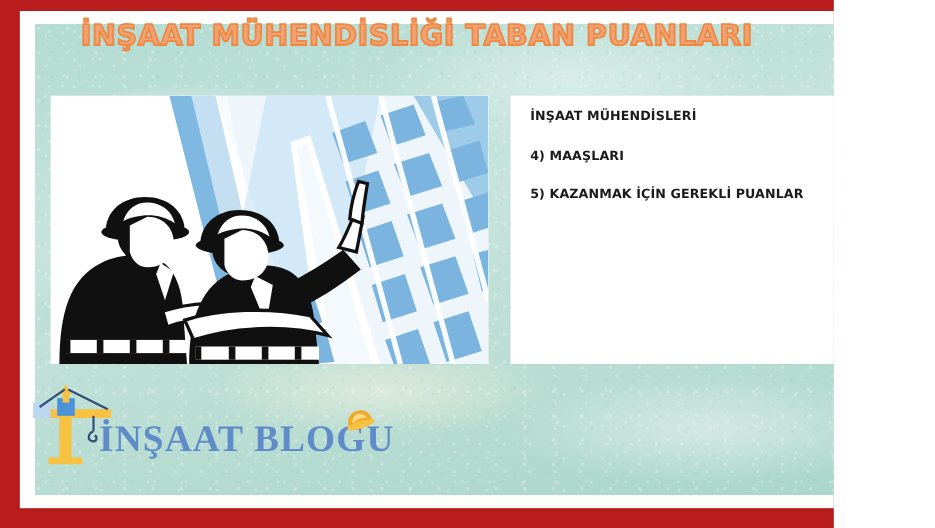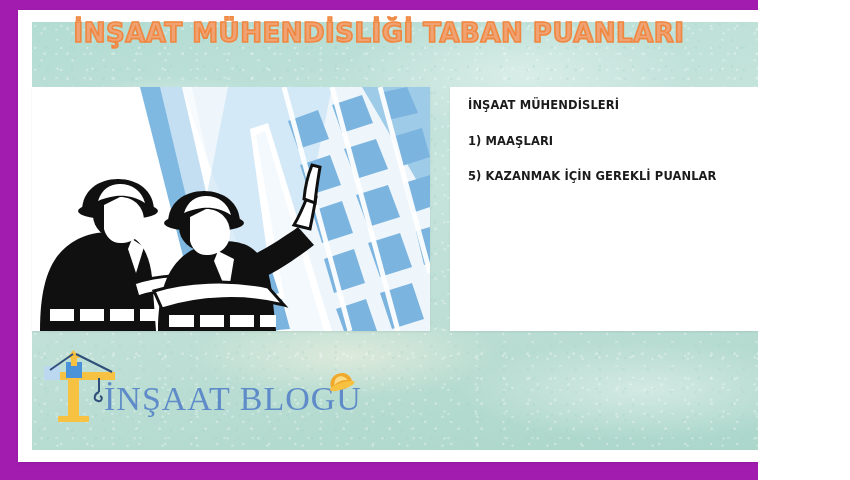--- a/index.html
+++ b/index.html
@@ -10,21 +10,21 @@
   body {
     font-family: "Liberation Sans", sans-serif;
   }
 
   
   .slide {
     position: relative;
     width: 758px;
     height: 480px;
     overflow: hidden;
-    background: #a21caf;           
+    background: #b91c1c;           
   }
 
   
   .white-frame {
     position: absolute;
     left: 18px;
     top: 10px;
     width: 814px;
     height: 452px;
     background: #ffffff;
@@ -87,21 +87,21 @@
     -webkit-text-stroke: 1.6px #ef8740;
     text-shadow:
       0 0 1px rgba(239,135,64,.9),
       0 1px 0 rgba(255,255,255,.25);
     white-space: nowrap;
   }
 
   
   .panels {
     position: absolute;
-    left: 32px;
+    left: 46px;
     top: 87px;
     width: 786px;
     height: 244px;
     z-index: 3;
   }
 
   
   .illus-panel {
     position: absolute;
     left: 0;
@@ -134,25 +134,26 @@
     letter-spacing: .1px;
     line-height: 1;
     margin-bottom: 24px;
     white-space: nowrap;
   }
   .text-line:last-child { margin-bottom: 3px; }
 
   
   .logo {
     position: absolute;
-    left: 42px;
+    left: 28px;
     top: 348px;
     width: 330px;
     height: 78px;
     z-index: 3;
+    font-weight: bold;
   }
   .logo-svg { display: block; width: 100%; height: 100%; overflow: visible; }
   .logo-text {
     font-family: "Liberation Serif", serif;
     font-size: 34px;
     fill: #5f8cc9;
     letter-spacing: 1px;
   }
 </style>
 </head>
@@ -291,21 +292,21 @@
             <rect x="162" y="228" width="6" height="12"></rect>
             <rect x="192" y="228" width="6" height="12"></rect>
             <rect x="222" y="228" width="6" height="12"></rect>
           </g>
         </g>
       </svg>
     </div>
 
     <div class="text-panel">
       <div class="text-line">İNŞAAT MÜHENDİSLERİ</div>
-      <div class="text-line">1) MAAŞLARI</div>
+      <div class="text-line">4) MAAŞLARI</div>
       <div class="text-line">5) KAZANMAK İÇİN GEREKLİ PUANLAR</div>
     </div>
   </div>
 
   <div class="logo">
     <svg class="logo-svg" viewBox="0 0 330 78">
 
       <g>
 
         <rect x="26" y="16" width="11" height="54" fill="#f7c141"></rect>

